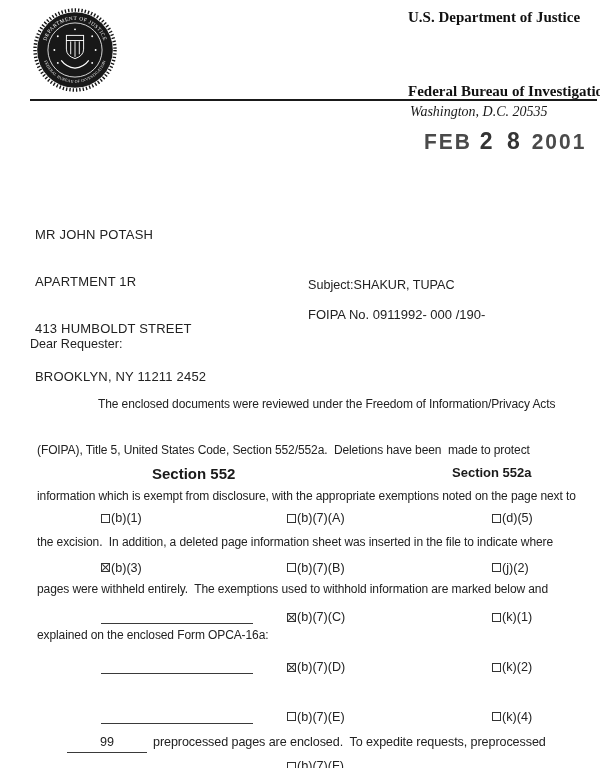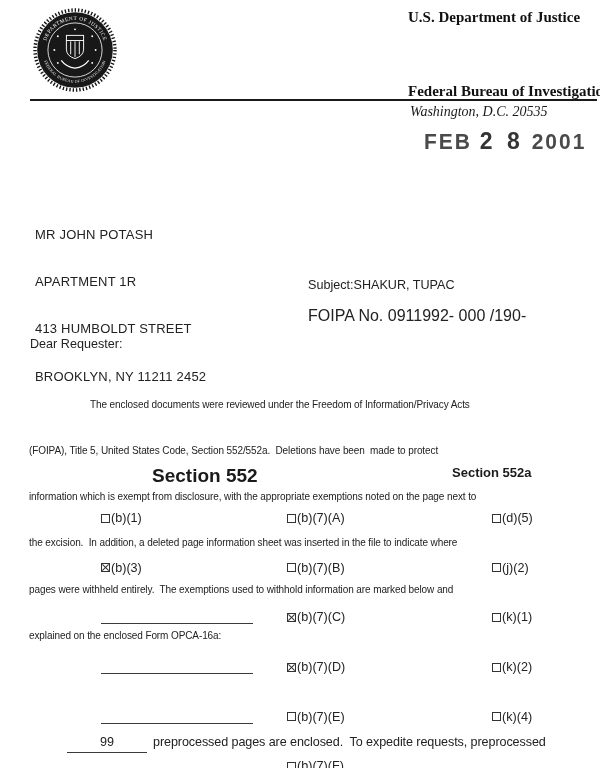--- a/index.html
+++ b/index.html
@@ -15,30 +15,30 @@
   .rule    { left:30px;  top:99px; width:567px; height:2px; background:#1a1a1a; }
   .city    { left:410px; top:104px; font-family:Liberation Serif, serif; font-style:italic; font-size:14px; color:#1a1a1a; }
   .stamp   { left:424px; top:126px; color:#4a4a4a; font-size:21px; letter-spacing:2px; font-weight:600;
              transform:scaleY(1.08); transform-origin:top left; }
   .stamp .day { font-weight:800; font-size:23px; color:#343434; letter-spacing:4px; }
   .seal    { left:32px; top:5px; width:86px; height:90px; }
 
   
   .addr    { left:35px; top:195px; font-size:13px; line-height:15.8px; letter-spacing:0.2px; }
   .subject { left:308px; top:278px; font-size:12.6px; }
-  .foipa   { left:308px; top:307px; font-size:16px; }
+  .foipa   { left:308px; top:307px; font-size:13px; }
   .salut   { left:30px; top:337px; font-size:12.6px; }
 
   
-  .intro   { left:29px; top:366px; font-size:10px; line-height:15.4px; letter-spacing:-0.1px; }
+  .intro   { left:37px; top:366px; font-size:12px; line-height:15.4px; letter-spacing:-0.1px; }
   .intro .first { padding-left:61px; }
   .intro div { white-space:pre; }
 
   
-  .hdr552  { left:152px; top:465px; font-size:19px; font-weight:bold; color:#1a1a1a; }
+  .hdr552  { left:152px; top:465px; font-size:15px; font-weight:bold; color:#1a1a1a; }
   .hdr552a { left:452px; top:465px; font-size:13px; font-weight:bold; color:#1a1a1a;text-align:right; }
   .excol   { top:483px; font-size:12.6px; }
   .excol.c1 { left:101px; width:185px; }
   .excol.c2 { left:287px; width:160px; }
   .excol.c3 { left:492px; width:100px; }
   .excol .cell { height:21.7px; white-space:pre; }
 
   .cb { display:inline-block; width:7px; height:7px; border:1px solid #333; margin-right:1px;
         vertical-align:-0.5px; position:relative; background:#fff; }
   .cb.checked::before, .cb.checked::after {

